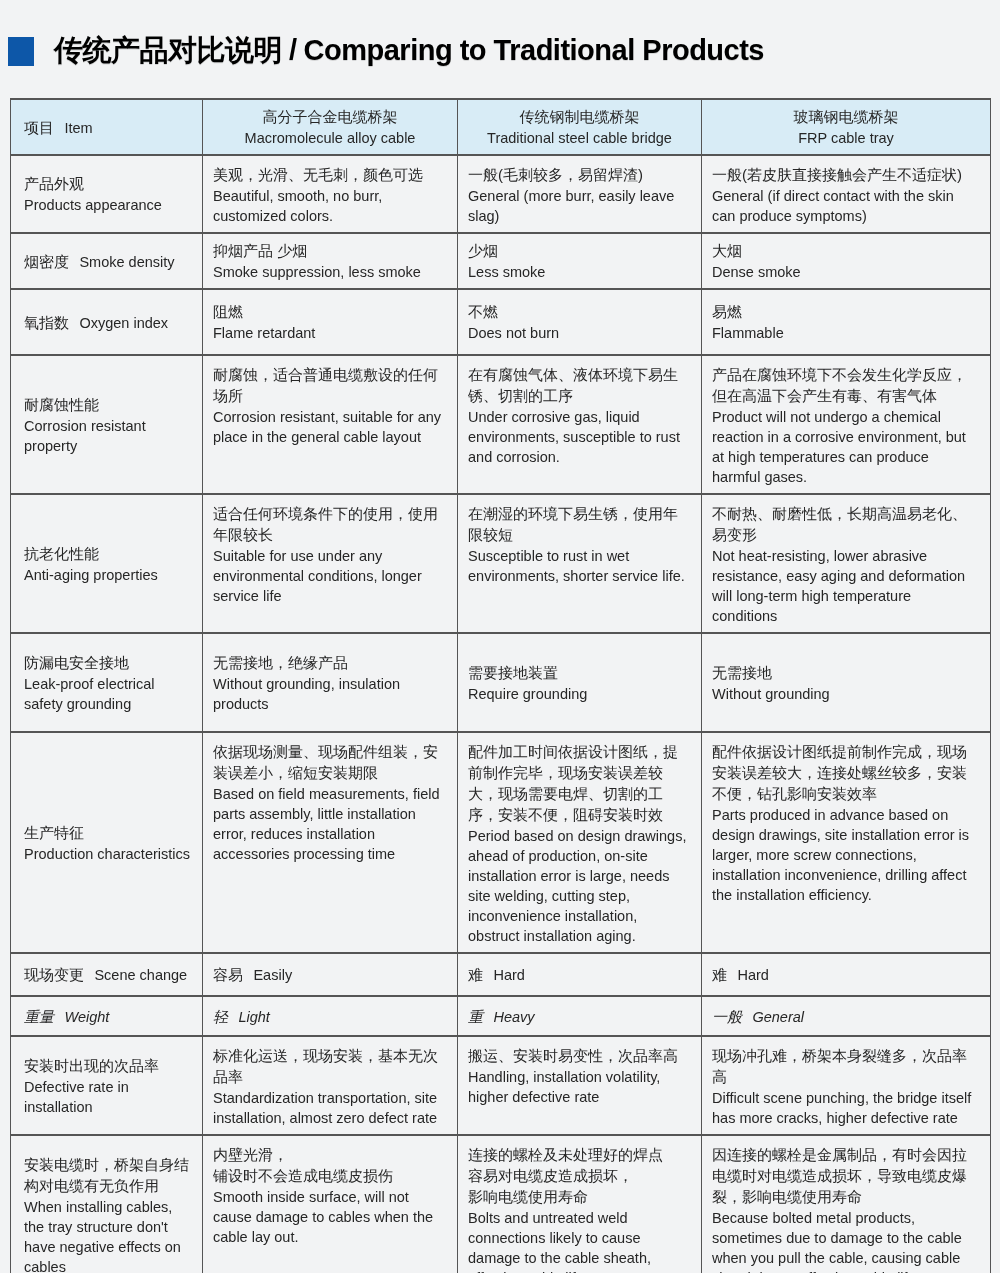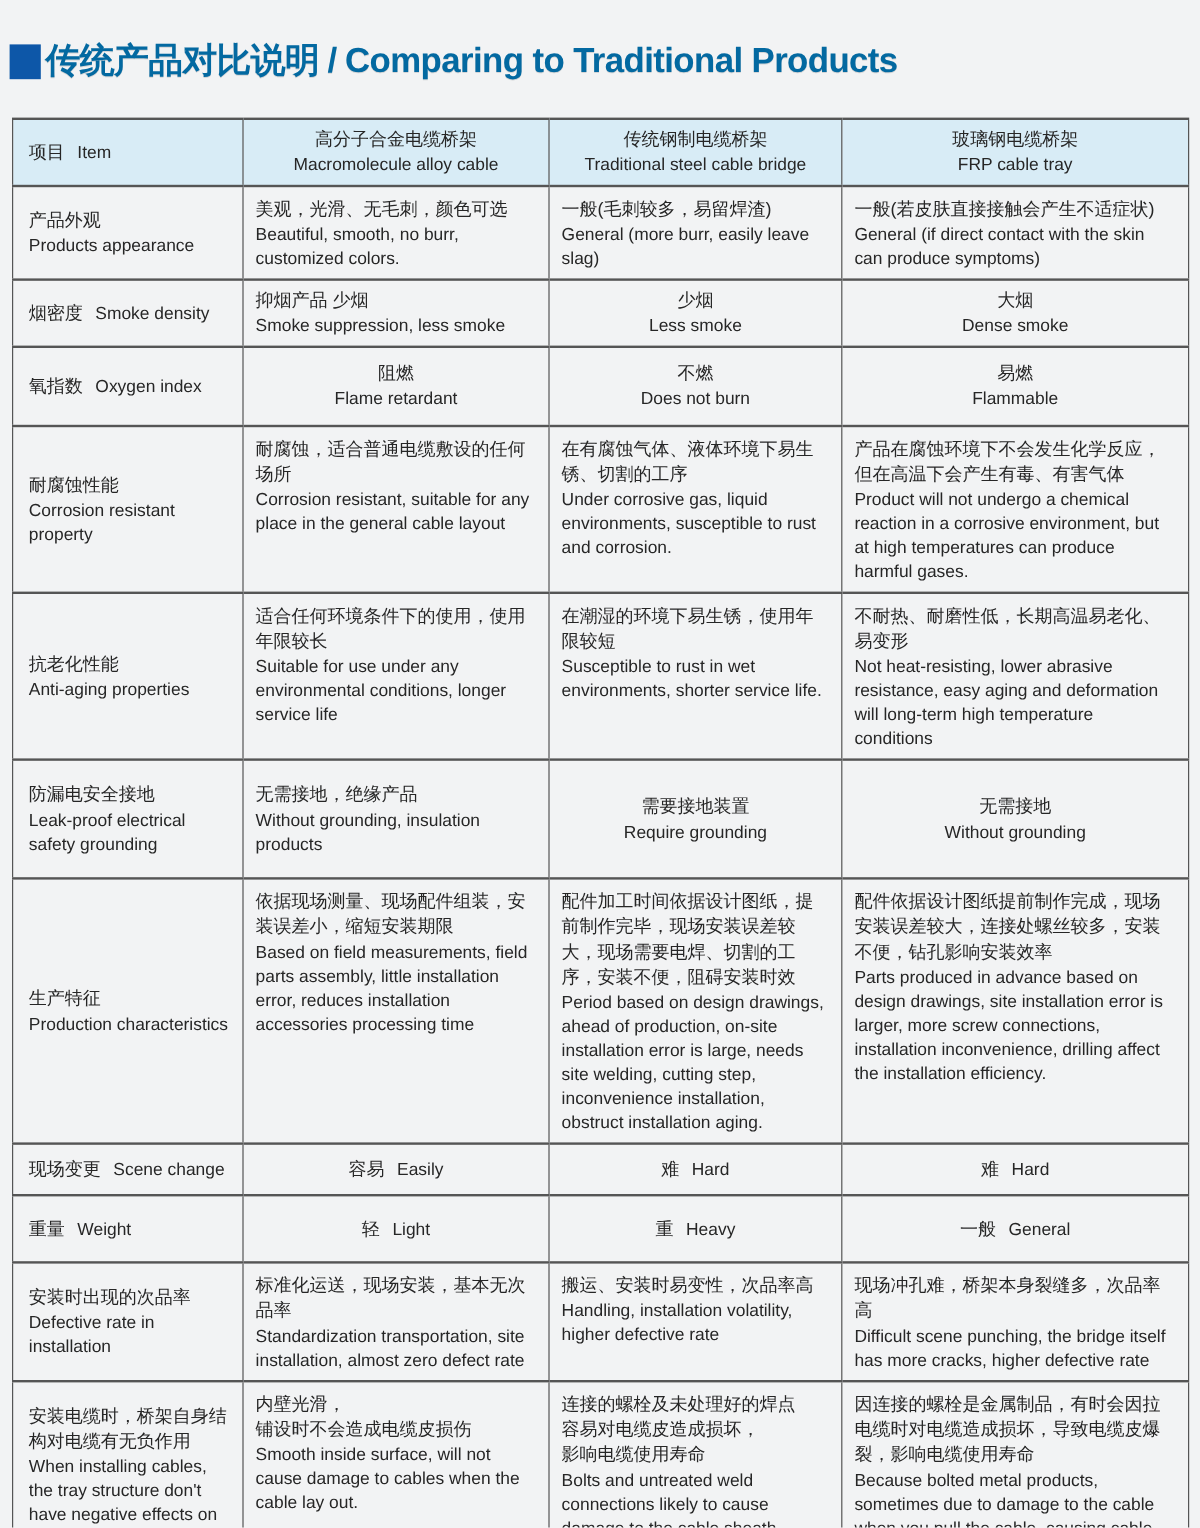--- a/index.html
+++ b/index.html
@@ -13,23 +13,23 @@
   .title-bar {
     display:flex; align-items:center;
     margin:31px 0 0 8px;
   }
   .title-square {
     width:26px; height:29px;
     background:#0d57a8;
     flex:0 0 auto;
   }
   .title-text {
-    margin-left:4px;
+    margin-left:20px;
     font-size:29px; font-weight:bold;
-    color:#0369a1; letter-spacing:-0.5px;
+    color:#000000; letter-spacing:-0.5px;
     white-space:nowrap;
     text-shadow:0 1px 0 rgba(120,120,120,.25);
   }
   .title-sep { margin:0 7px; }
   
   table.cmp {
     margin:27px 0 0 10px;
     width:980px;
     border-collapse:collapse;
     table-layout:fixed;
@@ -43,34 +43,34 @@
     font-weight:normal;
     color:#262626;
   }
   th { background:#d8ecf6; text-align:center; }
   th.item-h { text-align:left; padding-left:13px; }
   td.item { text-align:left; padding-left:13px; padding-right:8px; }
   .zh { display:block; font-size:15px; line-height:1.4; white-space:pre-line; }
   .en { display:block; font-size:14.5px; line-height:1.38; margin-top:1px; }
   .inline .zh, .inline .en { display:inline; white-space:normal; }
   .inline .zh { margin-right:6px;margin-top:13px; }
-  td.c { text-align:center; }
+  td.c { text-align:left; }
   td.l { text-align:left; }
   td.vtop { vertical-align:top; padding-top:8px; }
   
   tr.rh  { height:48px; }
   tr.r1  { height:77px; }
   tr.r2  { height:43px; }
   tr.r3  { height:66px; }
   tr.r4  { height:132px; }
   tr.r5  { height:116px; }
   tr.r6  { height:99px; }
   tr.r7  { height:210px; }
   tr.r8  { height:43px; }
-  tr.r9  { height:56px; }
+  tr.r9  { height:40px;font-style:italic; }
   tr.r10 { height:87px;margin-left:12px; }
   tr.r11 { height:158px; }
 </style>
 </head>
 <body>
 
 <div class="title-bar">
   <div class="title-square"></div>
   <div class="title-text">
     <span>传统产品对比说明</span><span class="title-sep">/</span><span>Comparing to Traditional Products</span>

